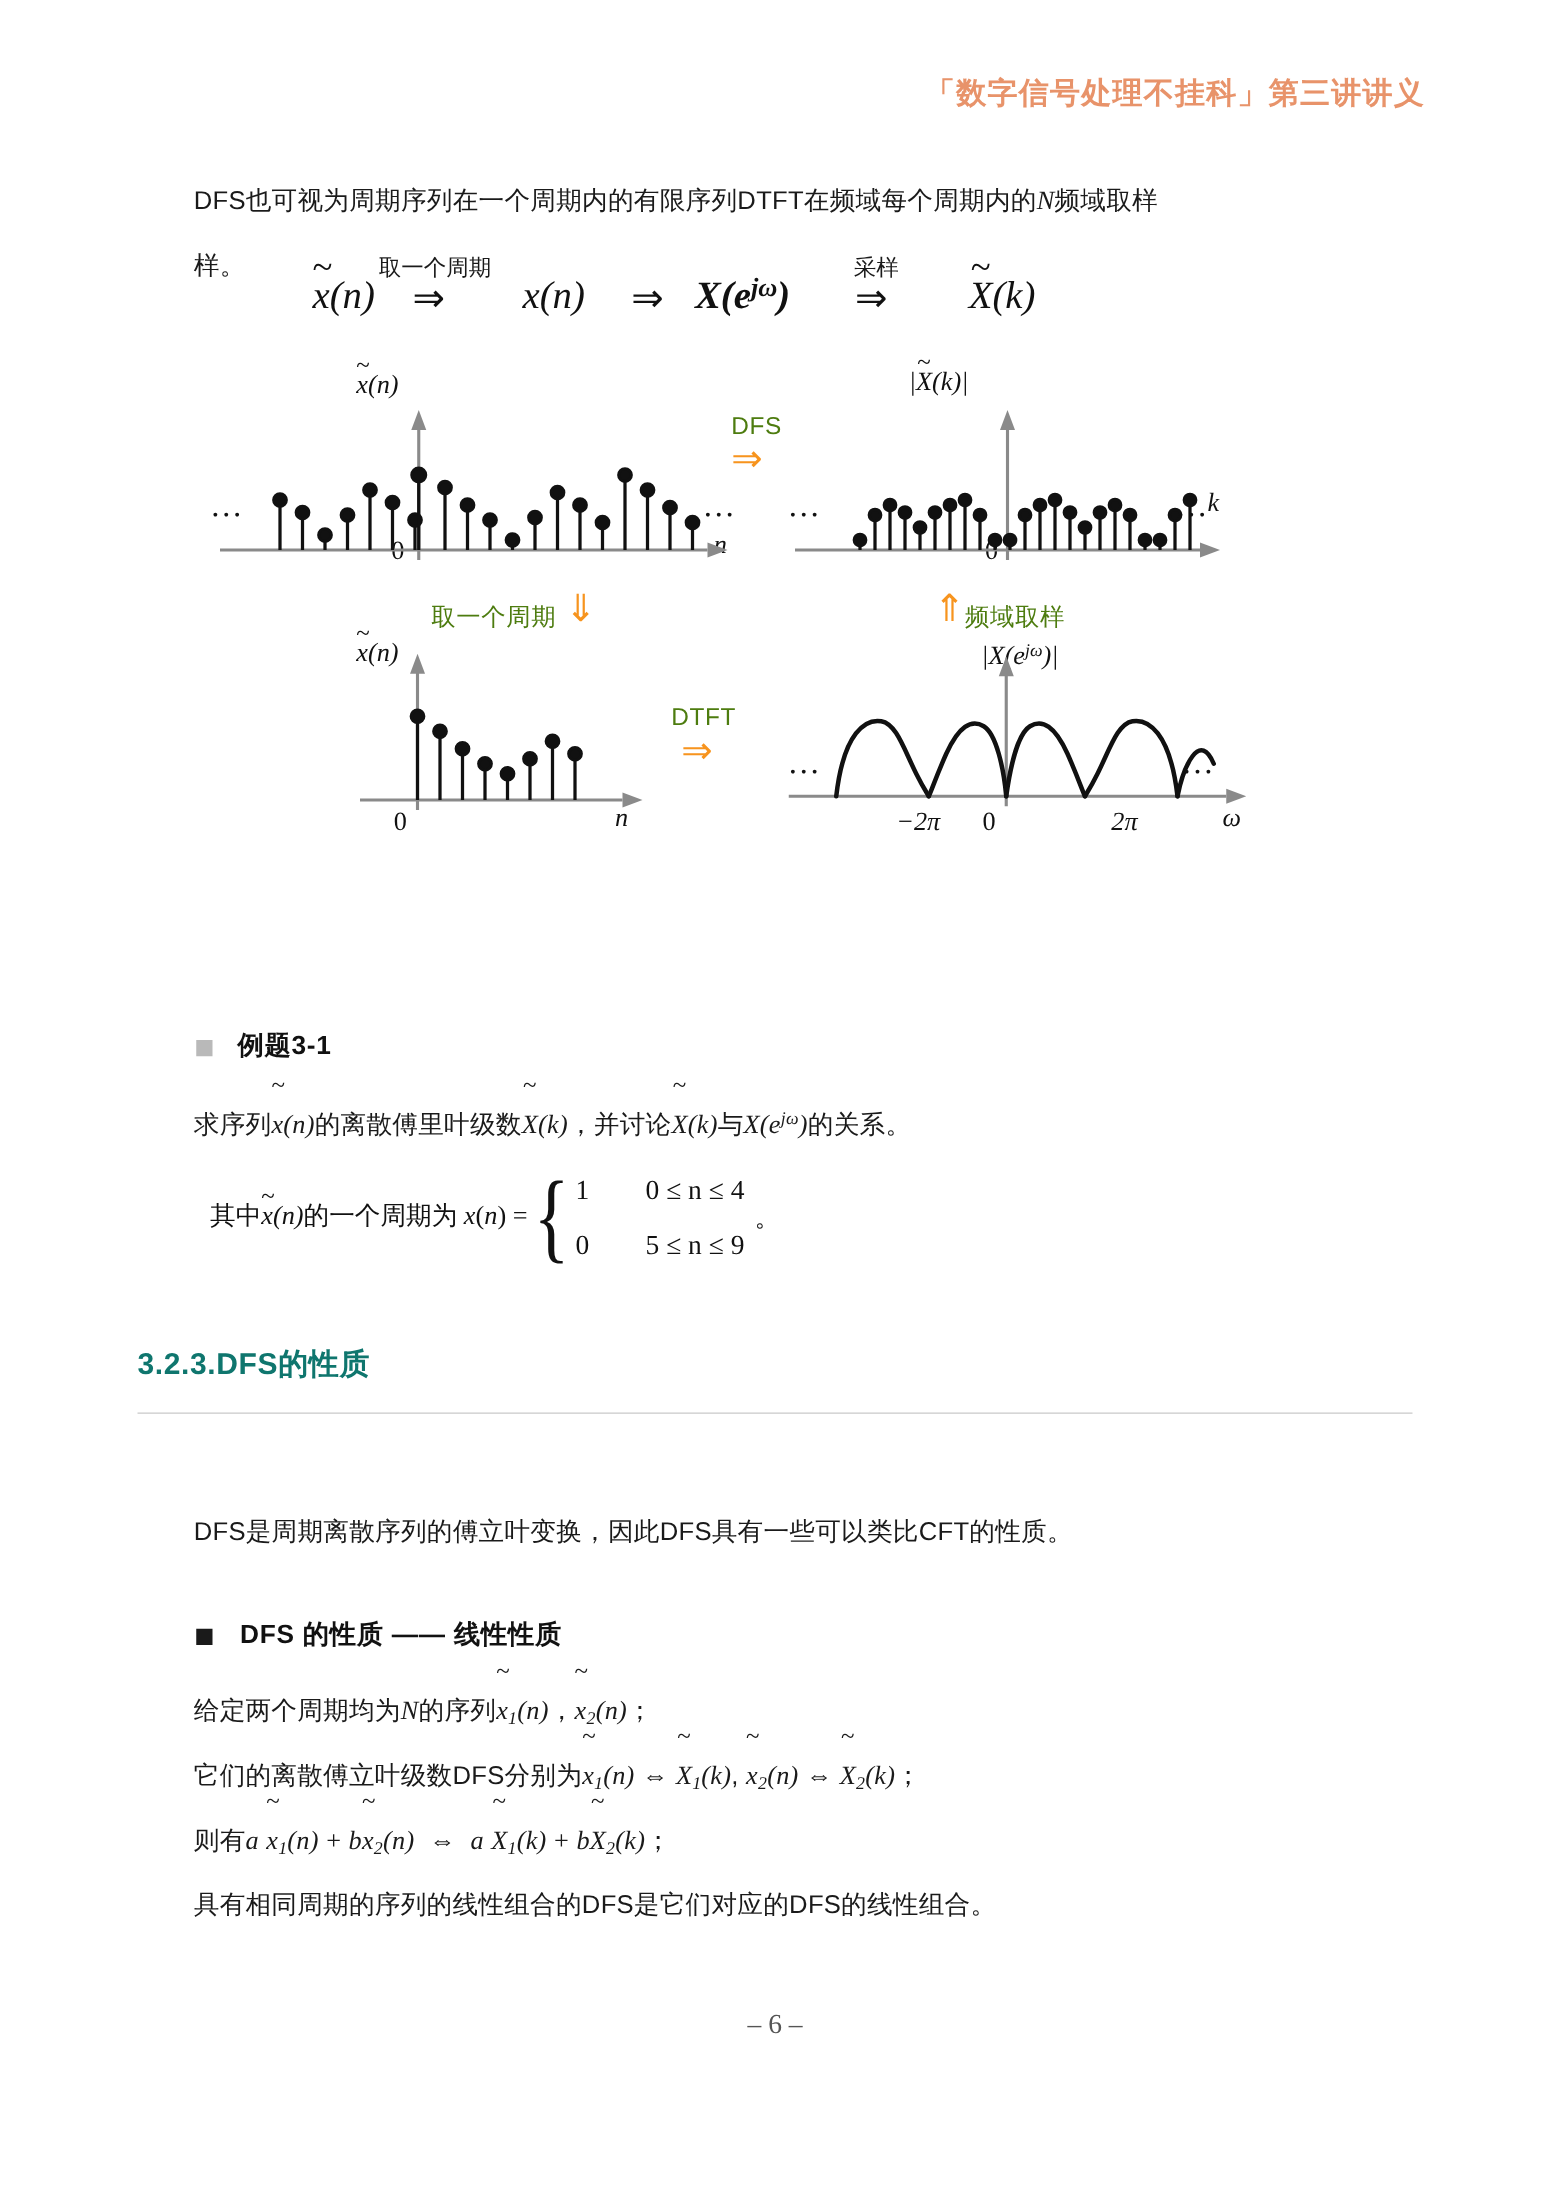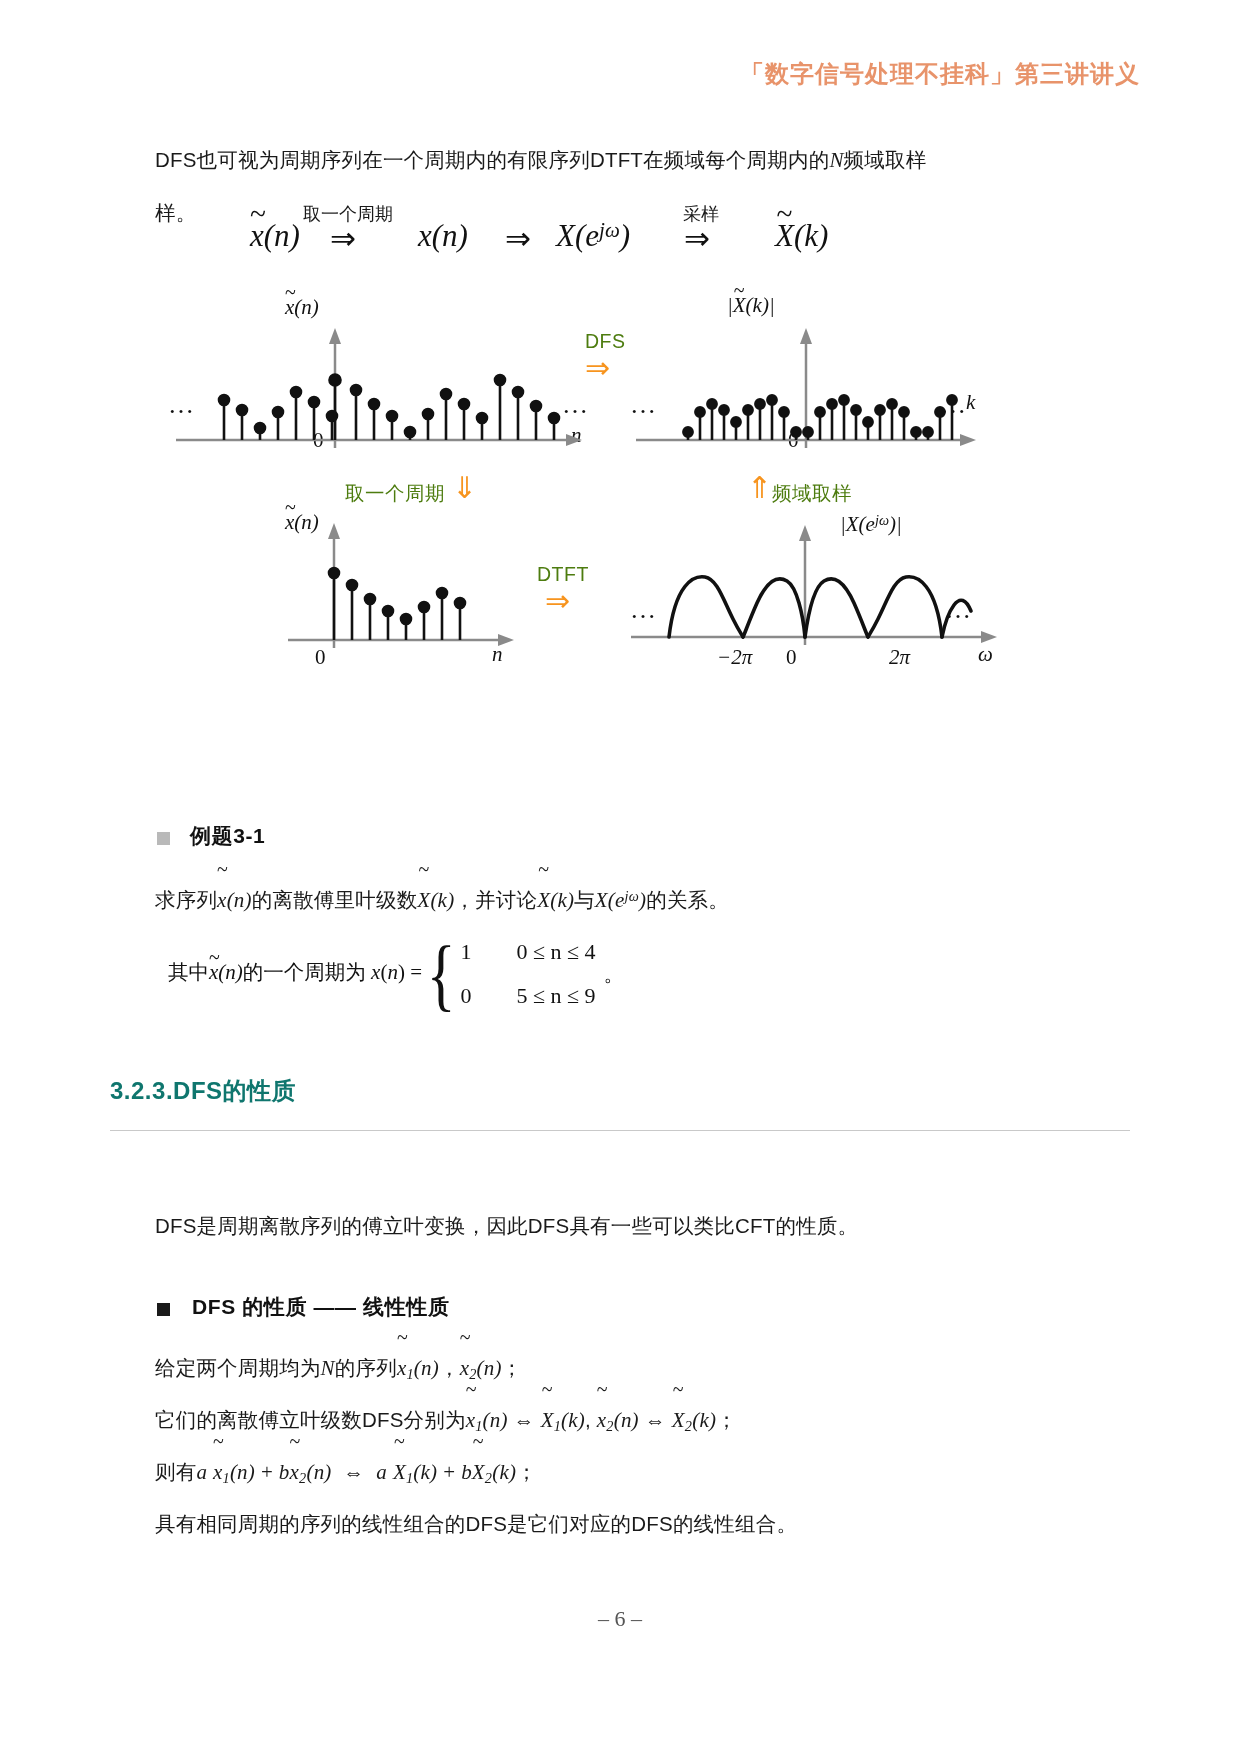--- a/index.html
+++ b/index.html
@@ -170,21 +170,21 @@
       <span class="tilde"><span class="tl">~</span><span>x</span></span><span>(n)</span>
     </div>
     <div class="flowlabel" style="left:303px; top:12px;">取一个周期</div>
     <div class="flowarrow" style="left:330px; top:30px;">⇒</div>
 
     <div class="flowitem" style="left:418px; top:28px;">
       <span>x</span><span>(n)</span>
     </div>
     <div class="flowarrow" style="left:505px; top:30px;">⇒</div>
 
-    <div class="flowitem" style="left:556px; top:28px;">
+    <div class="flowitem" style="left:556px; top:28px;font-weight:bold;">
       <span>X</span><span>(e</span><span class="sup">jω</span><span>)</span>
     </div>
     <div class="flowlabel" style="left:683px; top:12px;">采样</div>
     <div class="flowarrow" style="left:684px; top:30px;">⇒</div>
 
     <div class="flowitem" style="left:775px; top:28px;">
       <span class="tilde"><span class="tl">~</span><span>X</span></span><span>(k)</span>
     </div>
 
     <div class="axlabel" style="left:285px; top:105px;">
@@ -339,21 +339,21 @@
         <line x1="162" y1="125" x2="162" y2="78"></line>
           <circle cx="162" cy="78" r="5"></circle>
         <line x1="180" y1="125" x2="180" y2="88"></line>
           <circle cx="180" cy="88" r="5"></circle>
       </g>
     </svg>
 
     <div class="oplabel" style="left:537px; top:373px;">DTFT</div>
     <div class="oparrow" style="left:545px; top:396px;">⇒</div>
 
-    <div class="axlabel" style="left:840px; top:322px;">
+    <div class="axlabel" style="left:785px; top:322px;">
       <span>|</span><span>X</span><span>(e</span><span class="sup">jω</span><span>)|</span>
     </div>
     <div class="dots" style="left:630px; top:405px;">…</div>
     <div class="dots" style="left:945px; top:405px;">…</div>
     <div class="axlabel" style="left:679px; top:455px;margin-left:38px;">−2π</div>
     <div class="axlabel up" style="left:786px; top:455px;">0</div>
     <div class="axlabel" style="left:889px; top:455px;">2π</div>
     <div class="axlabel" style="left:978px; top:452px;">ω</div>
     <svg width="380" height="145" style="position:absolute; left:625px; top:325px;">
       <line x1="6" y1="122" x2="356" y2="122" stroke="#8a8a8a" stroke-width="2.5"></line>

